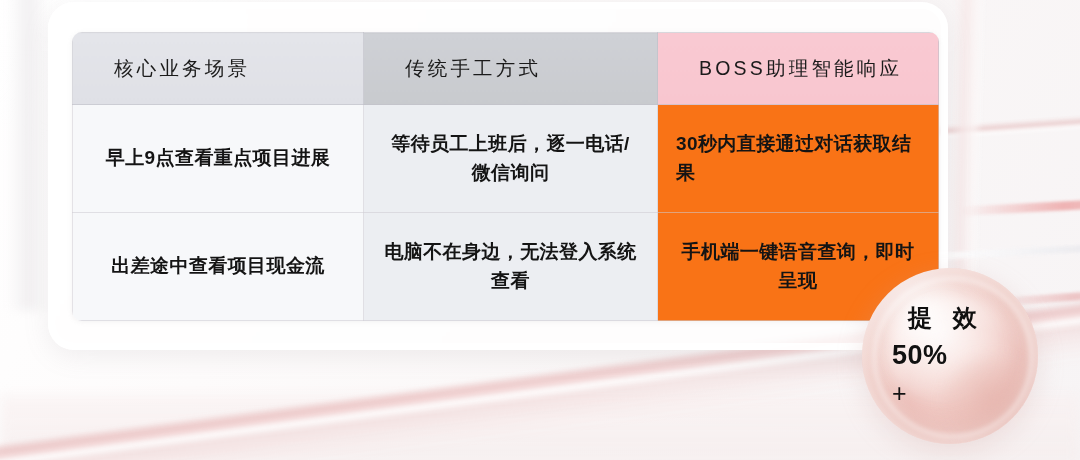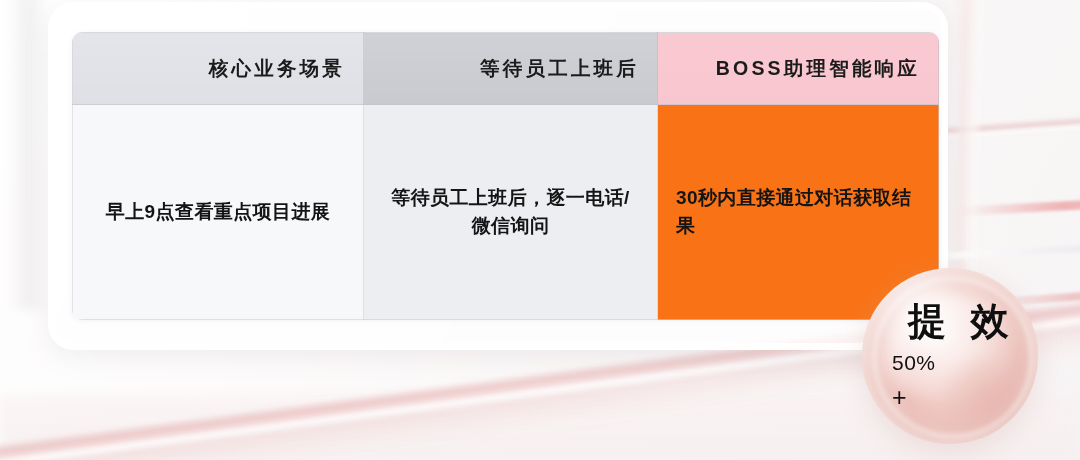--- a/index.html
+++ b/index.html
@@ -194,24 +194,24 @@
   #comparison-table th,
   #comparison-table td {
     padding: 0 18px;
     vertical-align: middle;
     border: 1px solid rgba(205,203,210,0.55);
     box-sizing: border-box;
   }
   #comparison-table thead th {
     height: 72px;
     font-size: 19.5px;
-    font-weight: bold;
+    font-weight: normal;
     letter-spacing: 3.2px;
     color: #1b1b1b;
-    text-align: right;
+    text-align: left;
     border-color: rgba(190,190,198,0.6);
     padding-left: 41px;
   }
   th.head-scenario {
     background: linear-gradient(to bottom, #e4e5ea 0%, #dfe0e6 100%);
   }
   th.head-manual {
     background: linear-gradient(to bottom, #cfd1d6 0%, #c8cace 100%);
   }
   th.head-boss {
@@ -298,31 +298,31 @@
     inset: 0;
     z-index: 3;
     display: flex;
     flex-direction: column;
     align-items: flex-start;
     justify-content: center;
     padding-left: 30px;
     box-sizing: border-box;
   }
   #badge-title {
-    font-size: 38px;
+    font-size: 24px;
     font-weight: bold;
     letter-spacing: 7px;
     color: #0f0f0f;
     line-height: 1;
     margin-left: 16px;
     margin-bottom: 12px;
   }
   #badge-value {
-    font-size: 21px;
-    font-weight: normal;
+    font-size: 27px;
+    font-weight: bold;
     color: #111111;
     line-height: 1;
     letter-spacing: 0.5px;
     margin-bottom: 12px;
   }
   #badge-plus {
     font-size: 25px;
     font-weight: normal;
     color: #111111;
     line-height: 1;
@@ -349,34 +349,45 @@
 
 <table id="comparison-table">
   <colgroup>
     <col class="c1">
     <col class="c2">
     <col class="c3">
   </colgroup>
   <thead>
     <tr>
       <th class="head-scenario">核心业务场景</th>
-      <th class="head-manual">等待员工上班后</th>
+      <th class="head-manual">传统手工方式</th>
       <th class="head-boss">BOSS助理智能响应</th>
     </tr>
   </thead>
   <tbody>
     <tr>
       <td class="col-scenario">
         <span class="cell-text">早上9点查看重点项目进展</span>
       </td>
       <td class="col-manual">
         <span class="cell-text">等待员工上班后，逐一电话/微信询问</span>
       </td>
       <td class="col-boss">
         <span class="cell-text">30秒内直接通过对话获取结果</span>
+      </td>
+    </tr>
+    <tr>
+      <td class="col-scenario">
+        <span class="cell-text">出差途中查看项目现金流</span>
+      </td>
+      <td class="col-manual center-ish">
+        <span class="cell-text">电脑不在身边，无法登入系统查看</span>
+      </td>
+      <td class="col-boss center-ish">
+        <span class="cell-text">手机端一键语音查询，即时呈现</span>
       </td>
     </tr>
   </tbody>
 </table>
 
 <div id="efficiency-badge">
   <div id="badge-gloss-swirl"></div>
   <div id="badge-shadow-lobe"></div>
   <div id="badge-gloss-arc"></div>
   <div id="badge-text">

